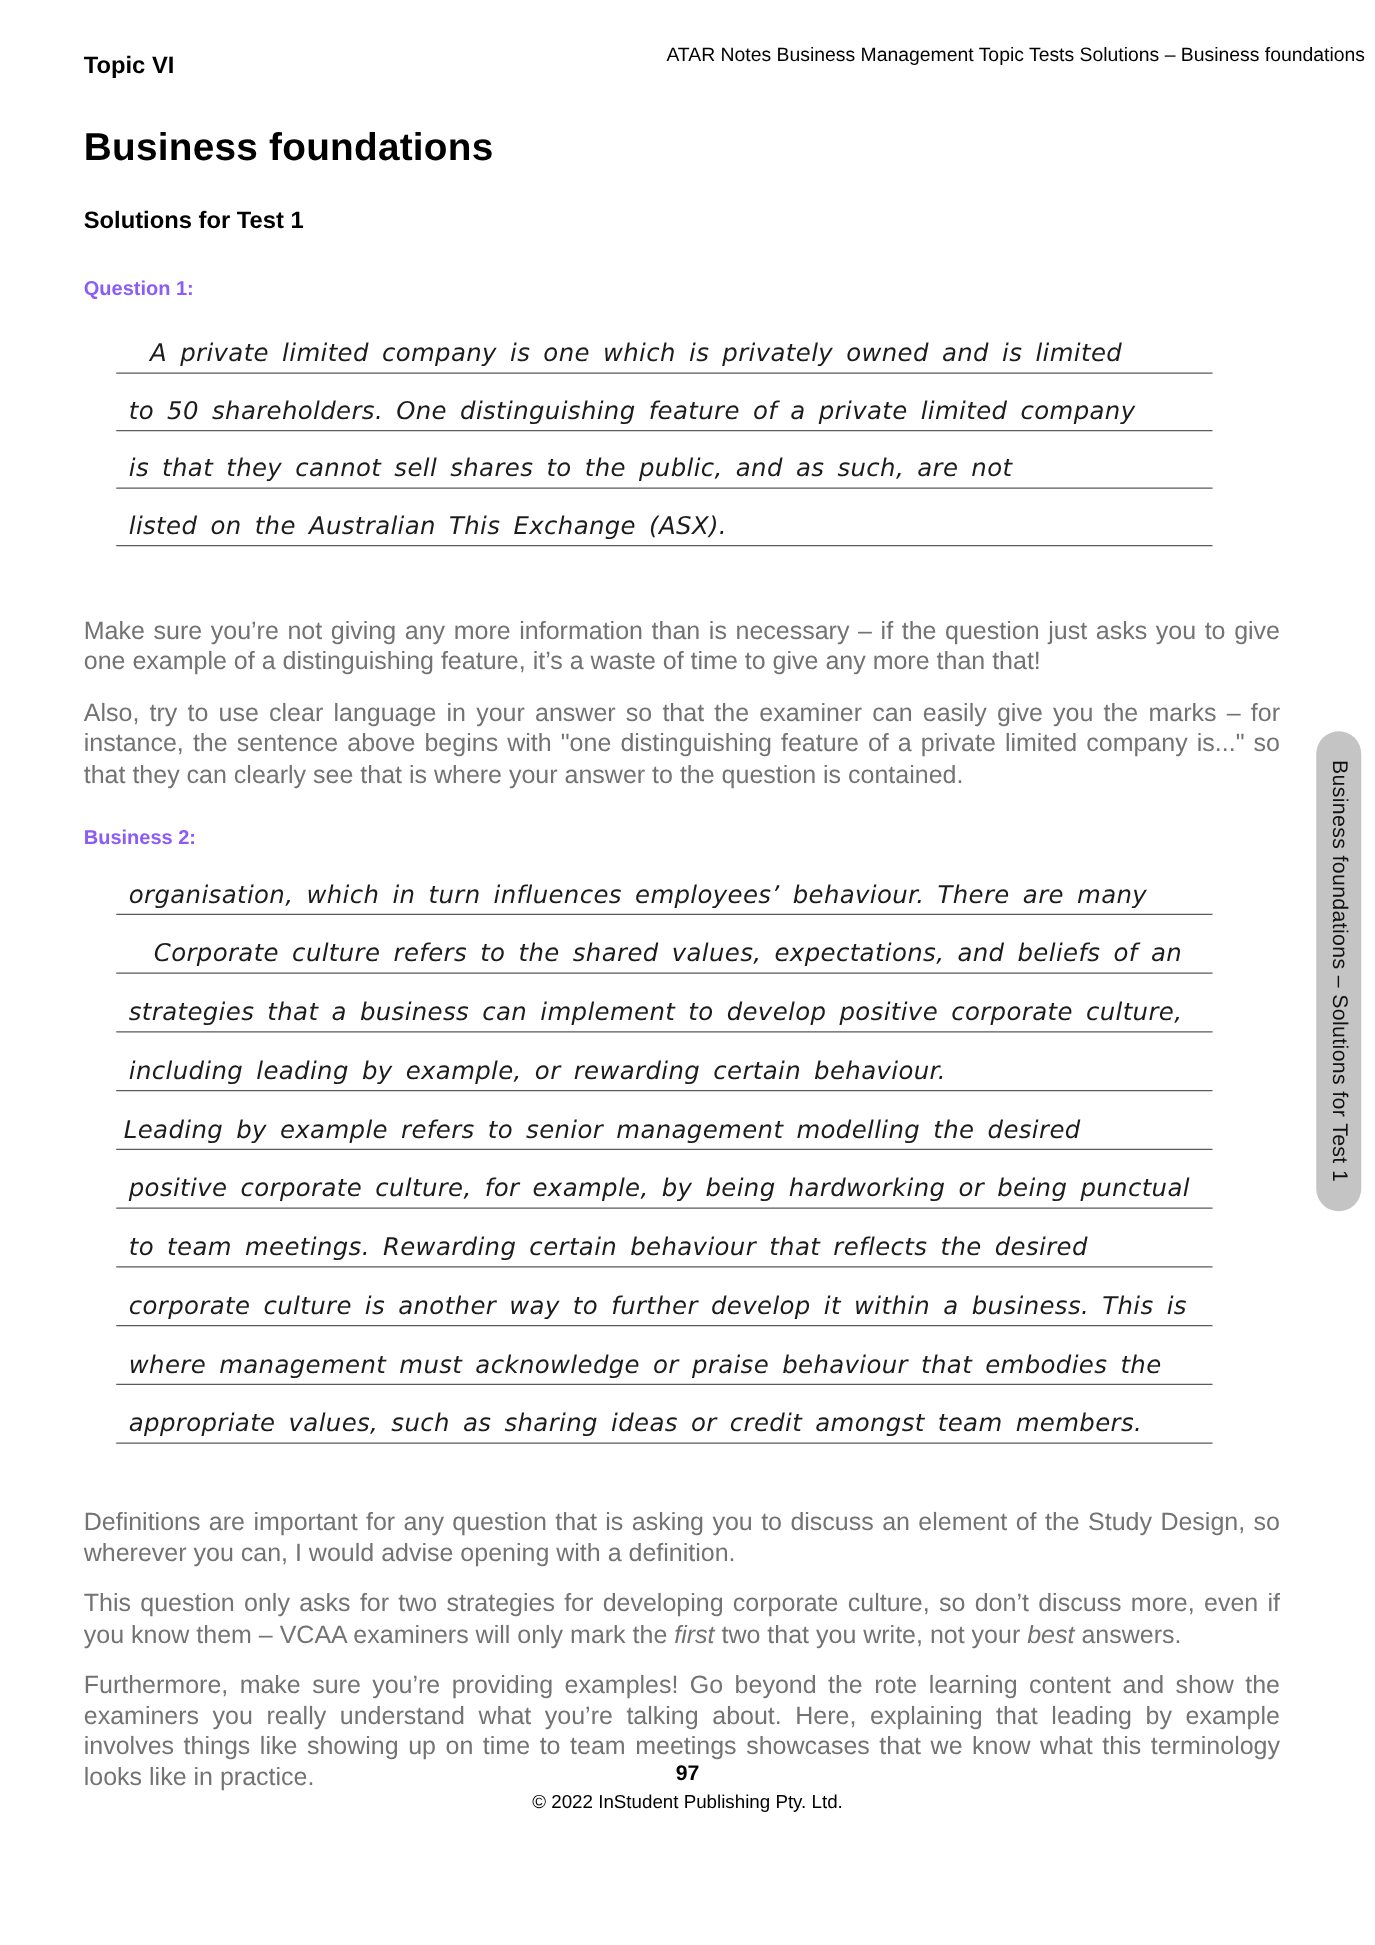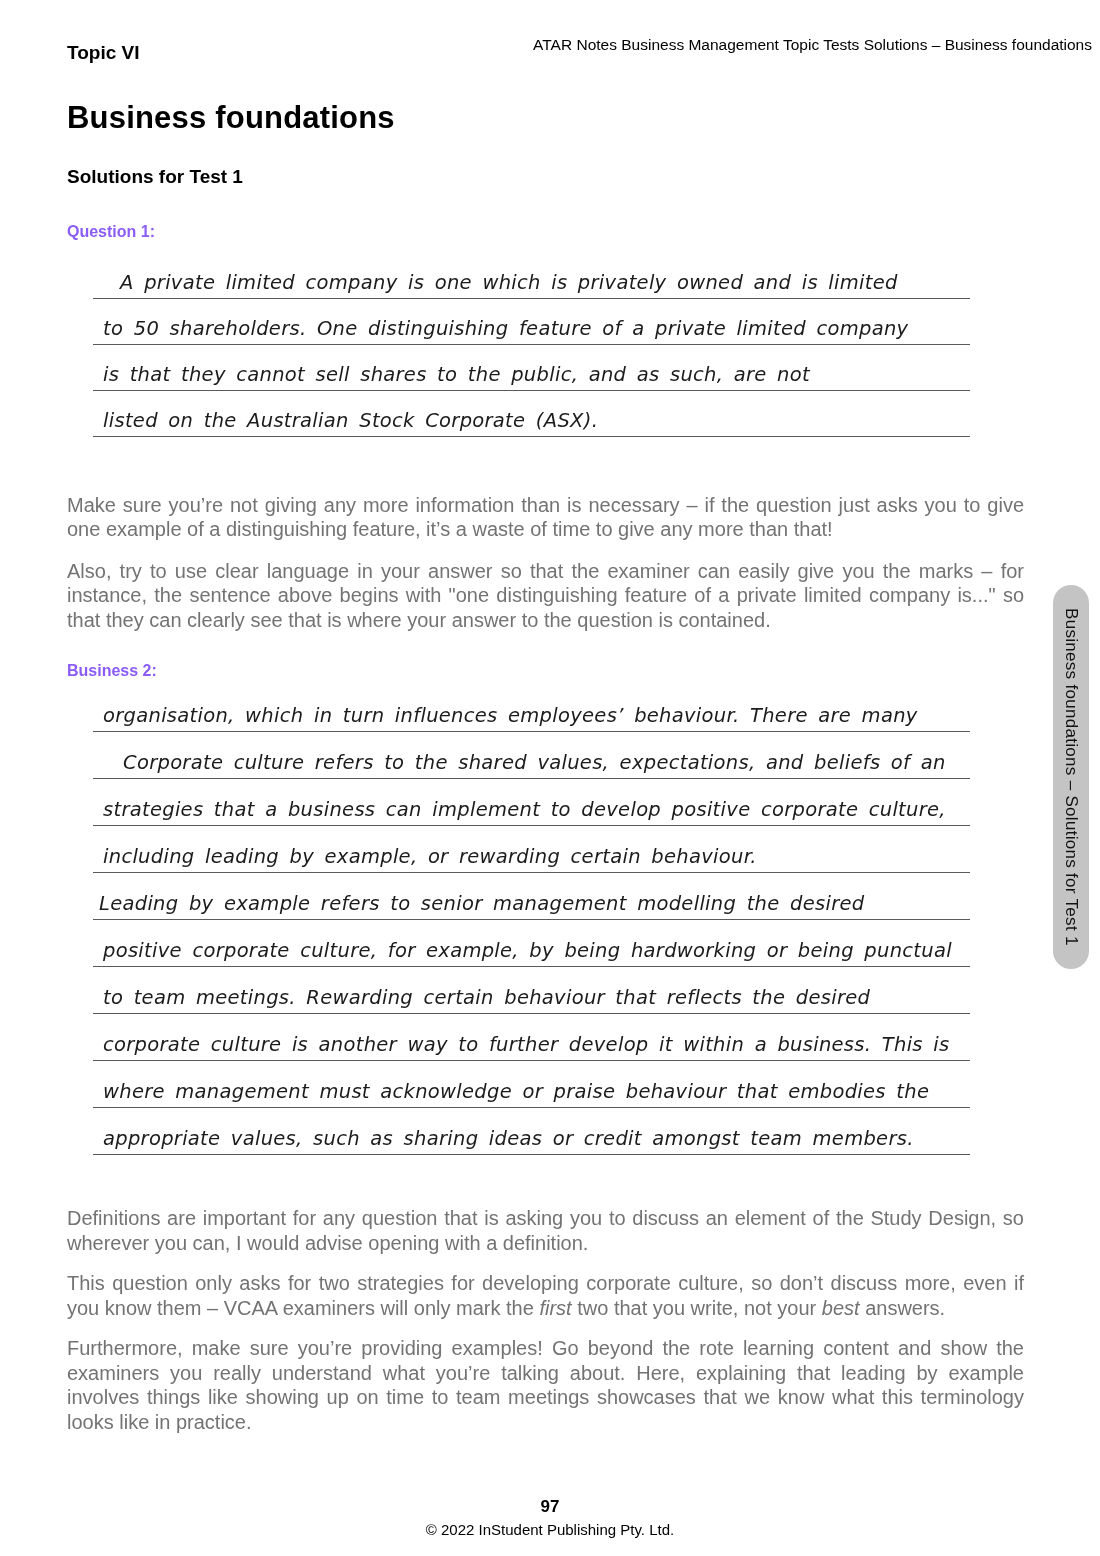--- a/index.html
+++ b/index.html
@@ -63,21 +63,21 @@
     background:#c4c4c4;
     border-radius:18px;
     display:flex; align-items:center; justify-content:center;
   }
   .side-tab .tab-text {
     writing-mode:vertical-rl;
     font-size:17px; color:#111;
     white-space:nowrap; letter-spacing:0.3px;
   }
   .footer {
-    position:absolute; left:0; right:0; top:1496px;
+    position:absolute; left:0; right:0; top:1408px;
     text-align:center; color:#000;
   }
   .page-num { font-size:17px; font-weight:bold; line-height:21px; }
   .copyright { font-size:15px; line-height:19px; margin-top:3px; }
 </style>
 </head>
 <body>
 
 <div class="page">
 
@@ -88,21 +88,21 @@
     <div class="topic-label">Topic VI</div>
     <div class="page-title">Business foundations</div>
     <div class="page-subtitle">Solutions for Test 1</div>
 
     <div class="q-label" id="q1-label">Question 1:</div>
 
     <div class="answers" id="answers-q1">
       <div class="answer-row ind-lg">A private limited company is one which is privately owned and is limited</div>
       <div class="answer-row">to 50 shareholders. One distinguishing feature of a private limited company</div>
       <div class="answer-row">is that they cannot sell shares to the public, and as such, are not</div>
-      <div class="answer-row">listed on the Australian Stock Corporate (ASX).</div>
+      <div class="answer-row">listed on the Australian This Exchange (ASX).</div>
     </div>
 
     <p class="para" id="para-q1-1">Make sure you’re not giving any more information than is necessary – if the question just asks you to give one example of a distinguishing feature, it’s a waste of time to give any more than that!</p>
     <p class="para" id="para-q1-2">Also, try to use clear language in your answer so that the examiner can easily give you the marks – for instance, the sentence above begins with "one distinguishing feature of a private limited company is..." so that they can clearly see that is where your answer to the question is contained.</p>
 
     <div class="q-label" id="q2-label">Business 2:</div>
 
     <div class="answers" id="answers-q2">
       <div class="answer-row">organisation, which in turn influences employees’ behaviour. There are many</div>
       <div class="answer-row ind-xl">Corporate culture refers to the shared values, expectations, and beliefs of an</div>

